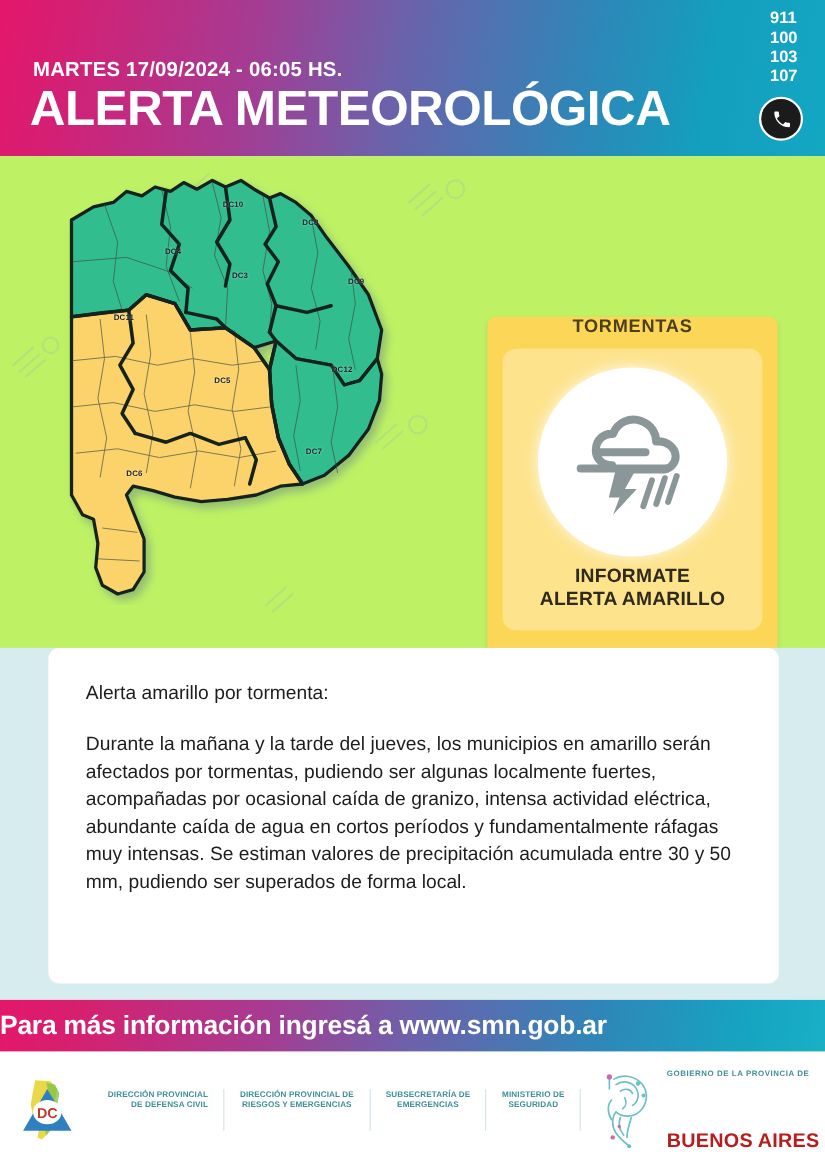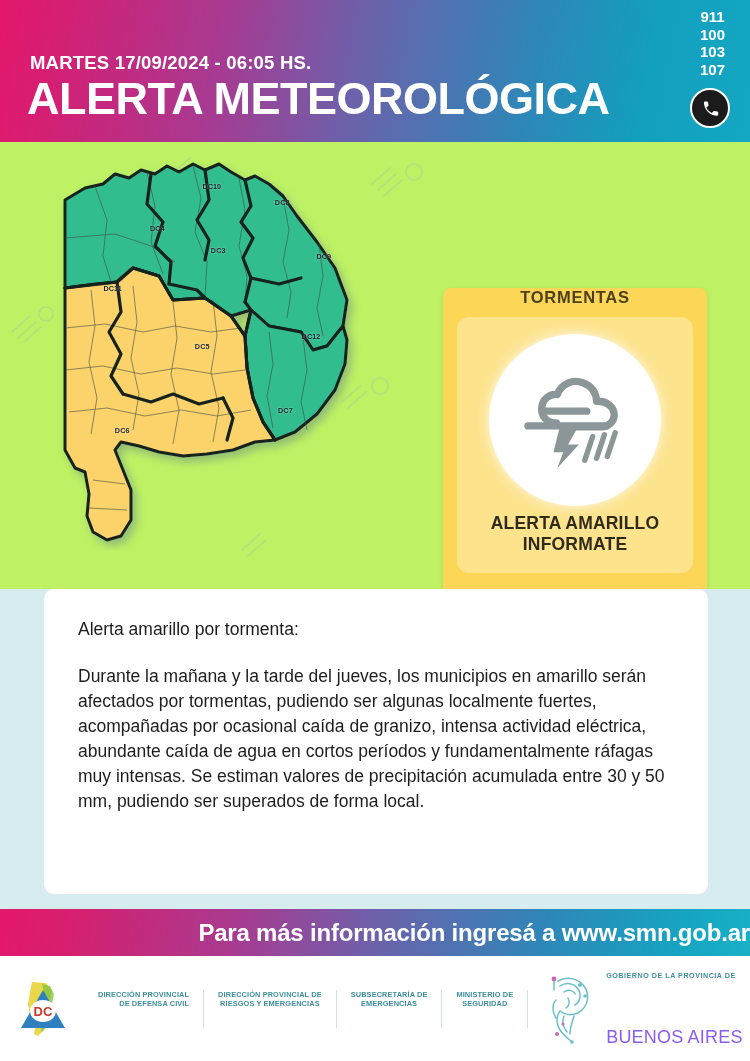--- a/index.html
+++ b/index.html
@@ -44,21 +44,21 @@
     font-size: 45px;
     font-weight: bold;
     letter-spacing: -0.5px;
     line-height: 1;
     white-space: nowrap;
   }
   .phones {
     position: absolute;
     right: 25px;
     top: 8px;
-    text-align: center;
+    text-align: left;
     color: #ffffff;
     font-size: 15px;
     font-weight: bold;
     line-height: 1.18;
   }
   .phone-circle {
     position: absolute;
     right: 20px;
     top: 88px;
     width: 36px;
@@ -193,21 +193,21 @@
   }
 
   
   .urlbar {
     position: relative;
     width: 750px;
     height: 47px;
     background: linear-gradient(100deg, #e4176b 0%, #d6206f 10%, #a73b91 32%, #6d61ab 50%, #2f86b8 72%, #16a4c1 90%, #19b0c6 100%);
     display: flex;
     align-items: center;
-    justify-content: flex-end;
+    justify-content: flex-start;
   }
   .urlbar-text {
     color: #ffffff;
     font-size: 24px;
     font-weight: bold;
     letter-spacing: -0.2px;
     white-space: nowrap;
   }
 
   
@@ -252,22 +252,22 @@
   .ba-map svg { width: 56px; height: 72px; display: block; }
   .ba-text { margin-left: 6px; }
   .ba-top {
     font-size: 7.2px;
     font-weight: bold;
     color: #3f8f9b;
     letter-spacing: 0.5px;
   }
   .ba-bottom {
     font-size: 18px;
-    font-weight: normal;
-    color: #8b5cf6;
+    font-weight: bold;
+    color: #b91c1c;
     letter-spacing: 0.2px;
     line-height: 1.05;
     margin-top: 48px;
   }
 </style>
 </head>
 <body>
 
 <div class="poster">
 
@@ -440,22 +440,22 @@
             <path fill="#8b9698" d="M57 60 L44 60 L38 84 L48 84 L42 100 L64 76 L53 76 L62 60 Z"></path>
 
             <g stroke="#8b9698" stroke-width="5.5" stroke-linecap="round">
               <path d="M78 68 L70 92"></path>
               <path d="M90 66 L82 90"></path>
               <path d="M101 64 L93 88"></path>
             </g>
           </svg>
         </div>
         <div class="alert-card-text">
+          <div>INFORMATE</div>
           <div>ALERTA AMARILLO</div>
-          <div>INFORMATE</div>
         </div>
       </div>
 
     </div>
   </div>
 
   <div class="bodybox-area">
     <div class="bodybox">
       <div class="body-line1">Alerta amarillo por tormenta:</div>
       <div class="body-para">Durante la mañana y la tarde del jueves, los municipios en amarillo serán afectados por tormentas, pudiendo ser algunas localmente fuertes, acompañadas por ocasional caída de granizo, intensa actividad eléctrica, abundante caída de agua en cortos períodos y fundamentalmente ráfagas muy intensas. Se estiman valores de precipitación acumulada entre 30 y 50 mm, pudiendo ser superados de forma local.</div>

